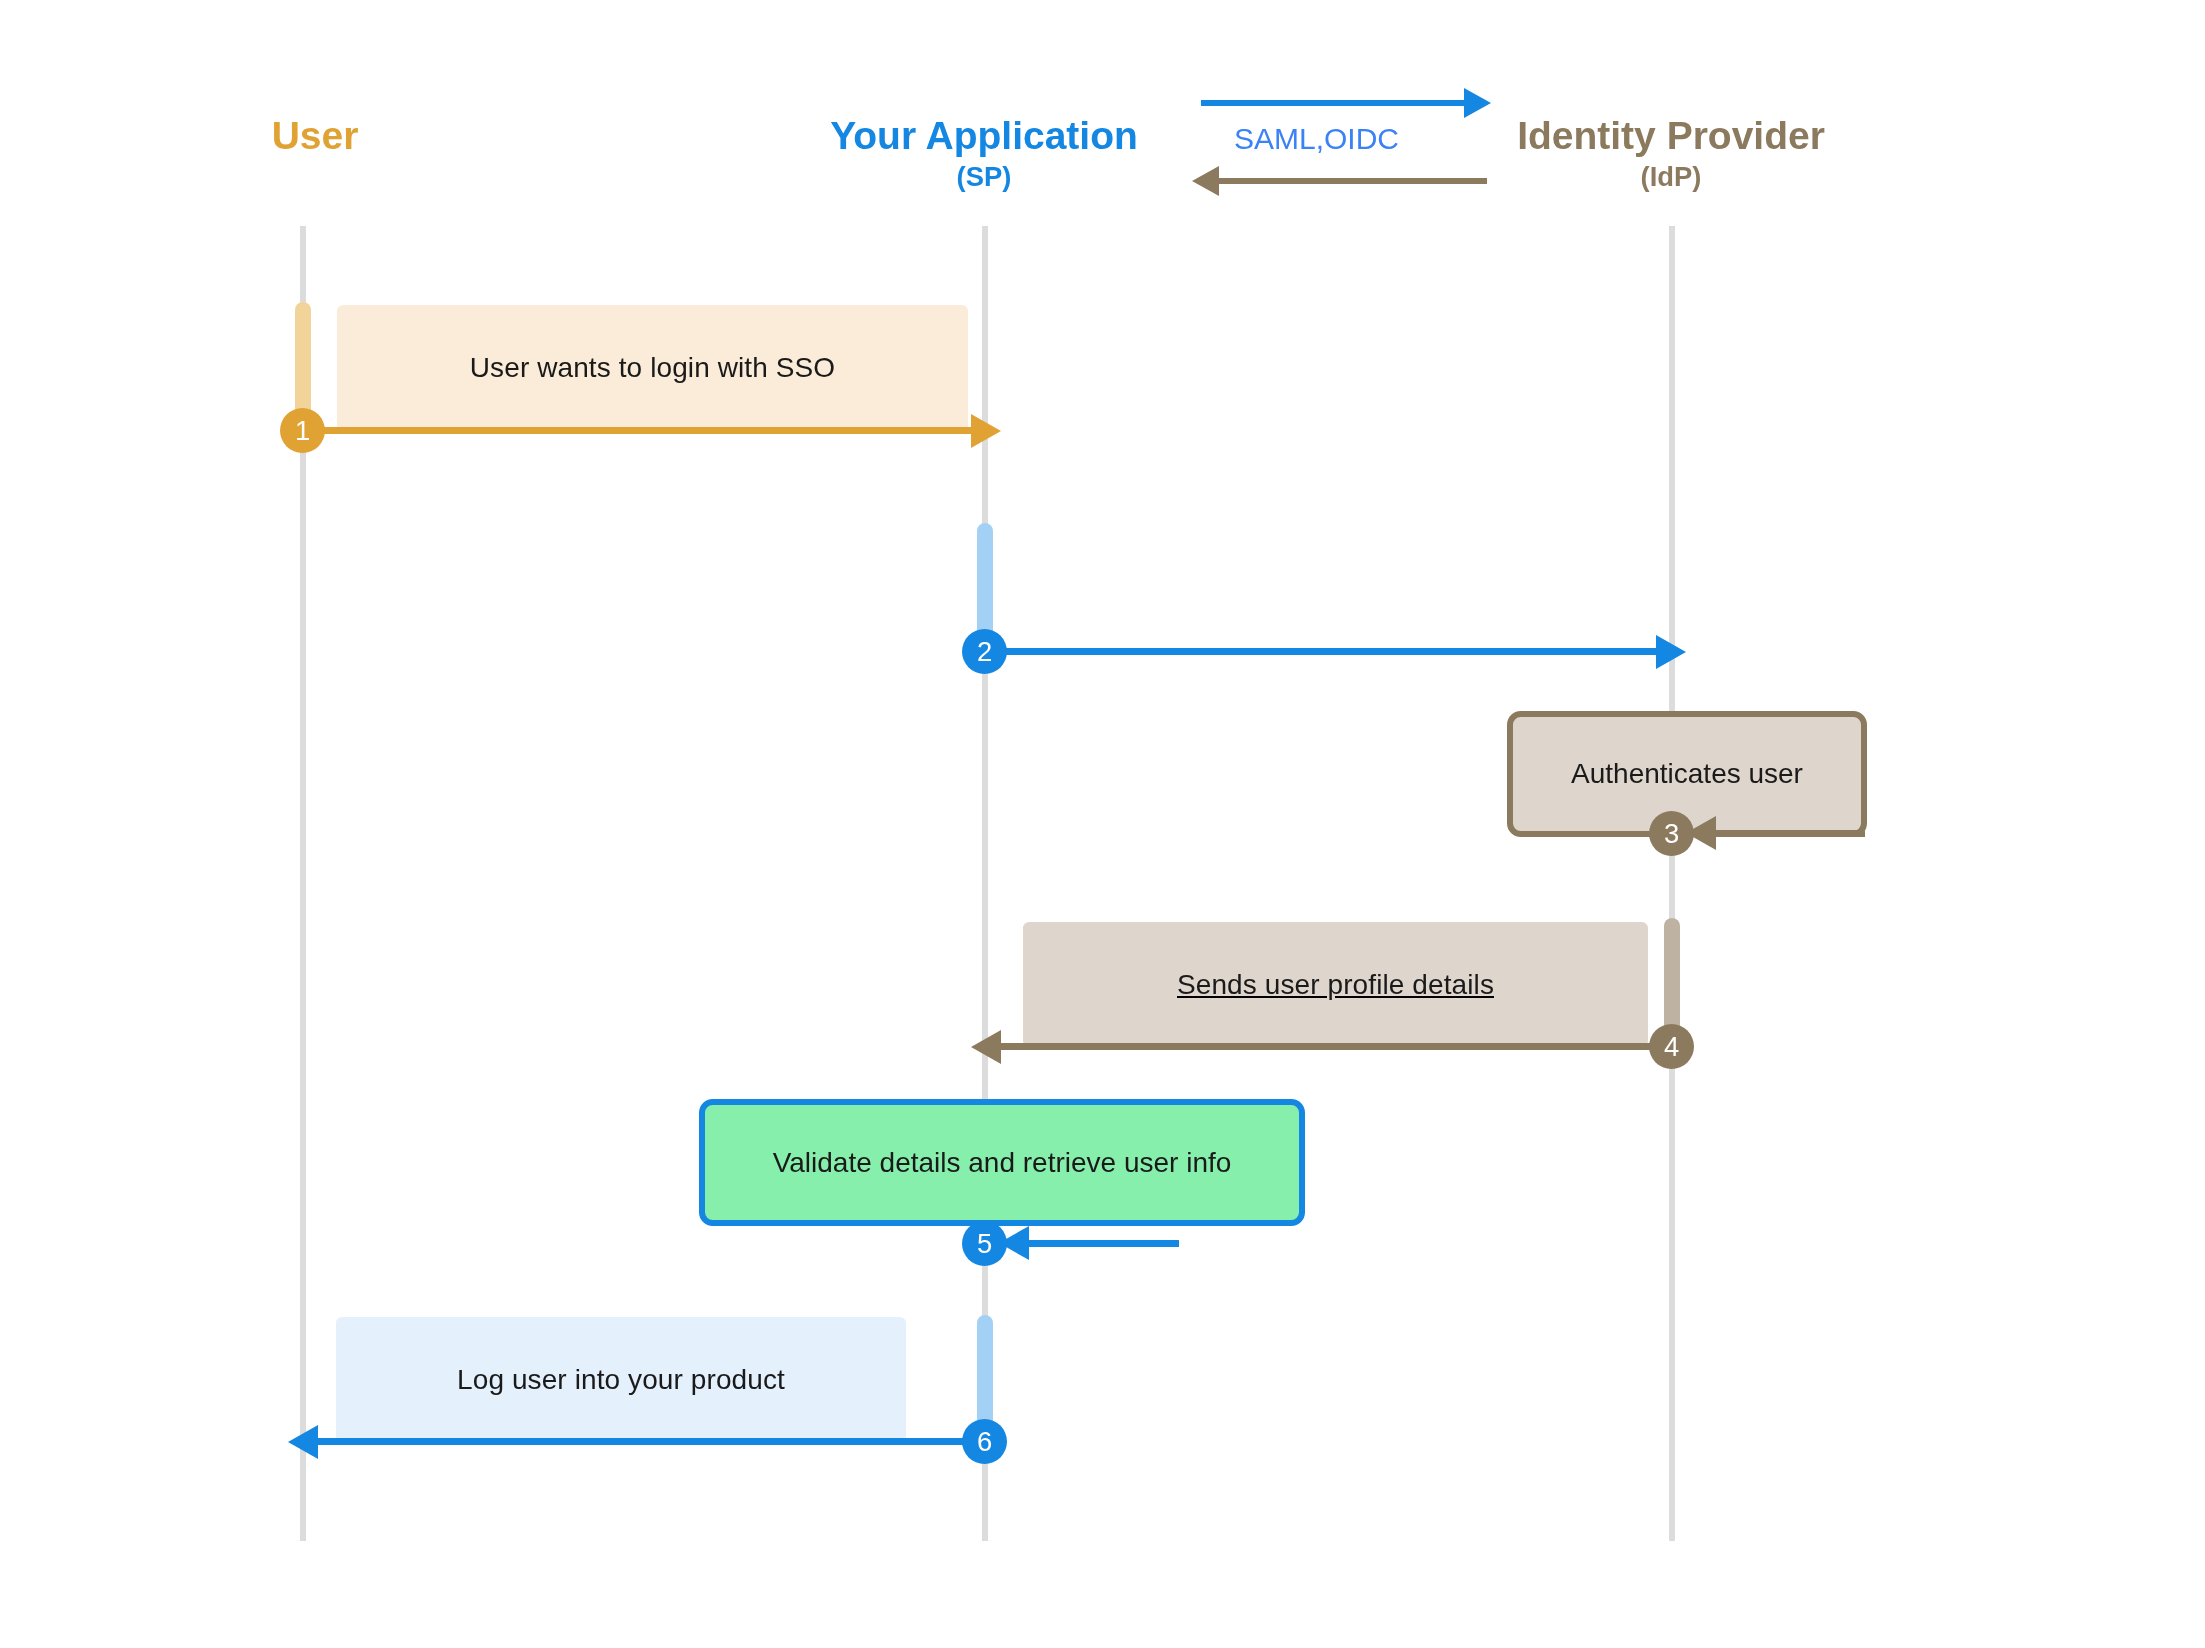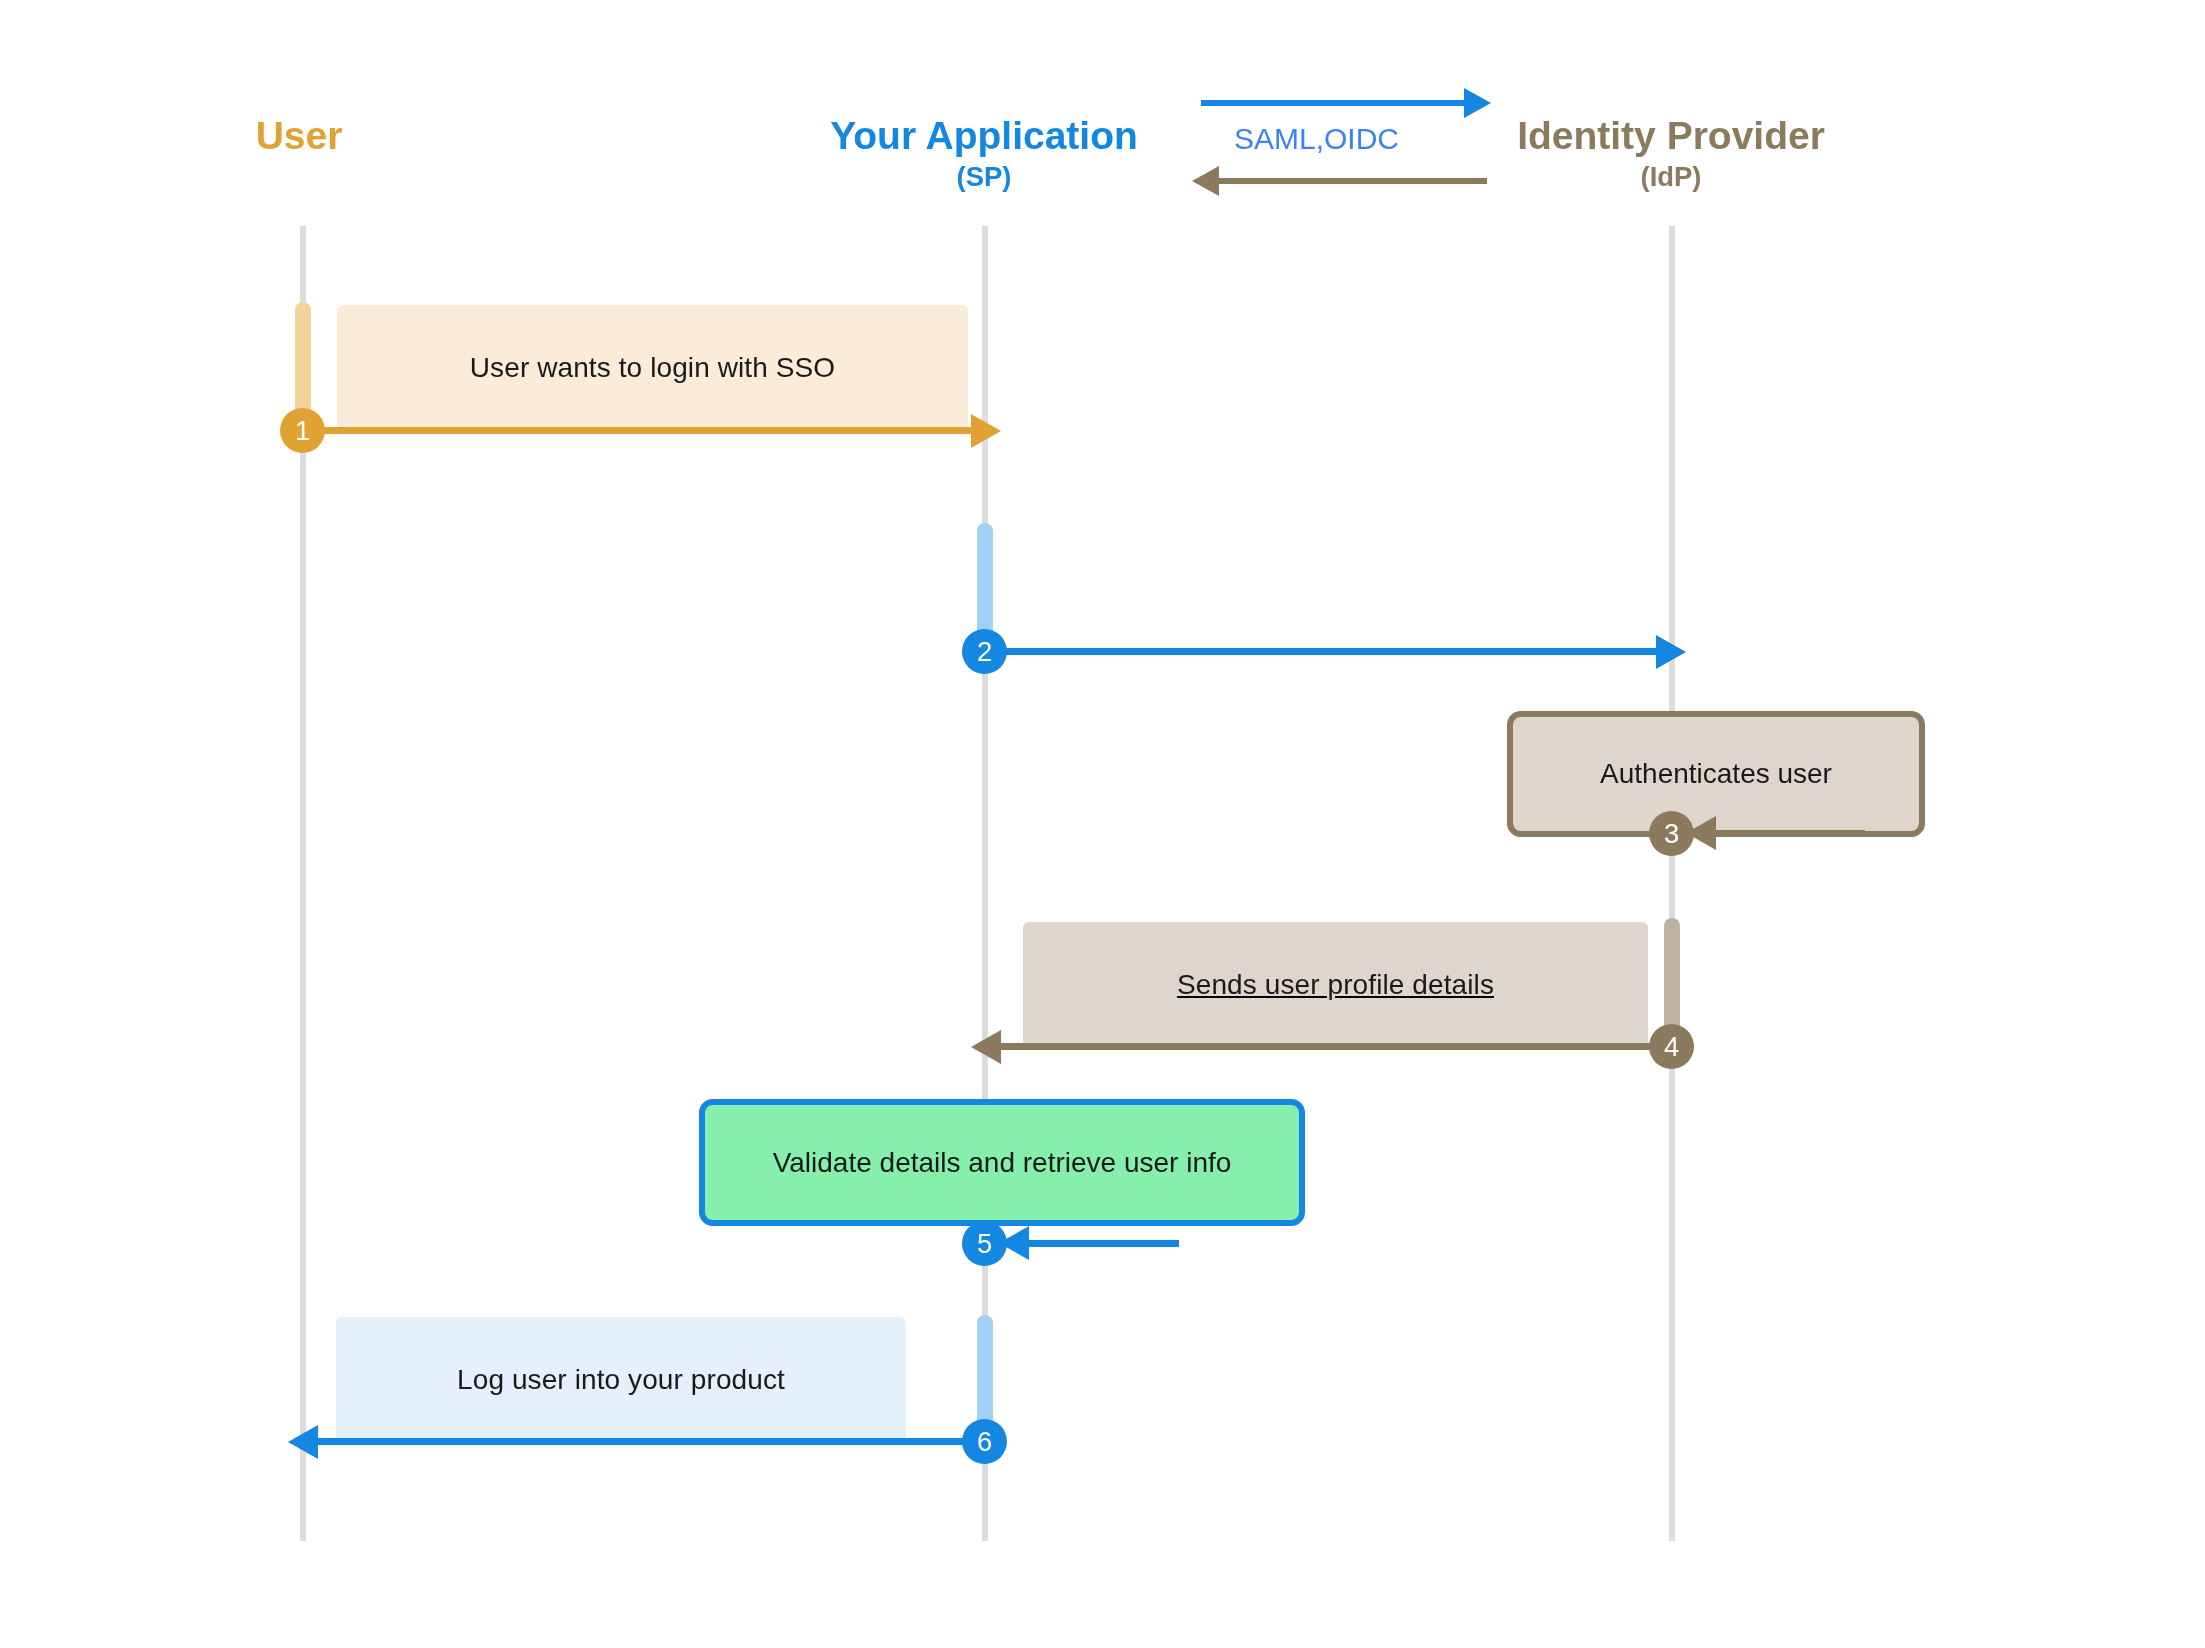--- a/index.html
+++ b/index.html
@@ -42,21 +42,21 @@
 </style>
 </head>
 <body>
 
 <div id="stage">
 
   <div class="lifeline" style="left:300px;top:226px;height:1315px;"></div>
   <div class="lifeline" style="left:982px;top:226px;height:1315px;"></div>
   <div class="lifeline" style="left:1669px;top:226px;height:1315px;"></div>
 
-  <div class="hdr" style="left:112px;top:115px;width:374px;color:#E0A233;">
+  <div class="hdr" style="left:128px;top:115px;width:374px;color:#E0A233;">
     <div class="main">User</div>
     <div class="sub"></div>
   </div>
 
   <div class="hdr" style="left:797px;top:115px;width:374px;color:#1487E3;">
     <div class="main">Your Application</div>
     <div class="sub">(SP)</div>
   </div>
 
   <div class="hdr" style="left:1484px;top:115px;width:374px;color:#8B7A5E;">
@@ -88,21 +88,21 @@
   <div class="activation" style="left:977px;top:523px;height:118px;background:#A3D1F5;"></div>
 
 
   <div class="arrowline" style="left:984px;top:648px;width:675px;background:#1487E3;"></div>
   <div class="arrowhead ah-right" style="left:1656px;top:635px;border-left:30px solid #1487E3;border-top-width:17px;border-bottom-width:17px;"></div>
 
   <div class="numcircle" style="left:962px;top:629px;background:#1487E3;">
     <span>2</span>
   </div>
 
-  <div class="selfbox" style="left:1507px;top:711px;width:418px;height:126px;background:#DED5CD;border-color:#8B7A5E;border-width:6.9px;">
+  <div class="selfbox" style="left:1507px;top:711px;width:360px;height:126px;background:#DED5CD;border-color:#8B7A5E;border-width:6.9px;">
     <span class="label">Authenticates user</span>
   </div>
 
   <div class="arrowline" style="left:1684px;top:830px;width:181px;background:#8B7A5E;"></div>
   <div class="arrowhead ah-left" style="left:1686px;top:816px;border-right:30px solid #8B7A5E;border-top-width:17px;border-bottom-width:17px;"></div>
 
   <div class="numcircle" style="left:1649px;top:811px;background:#8B7A5E;">
     <span>3</span>
   </div>
 

